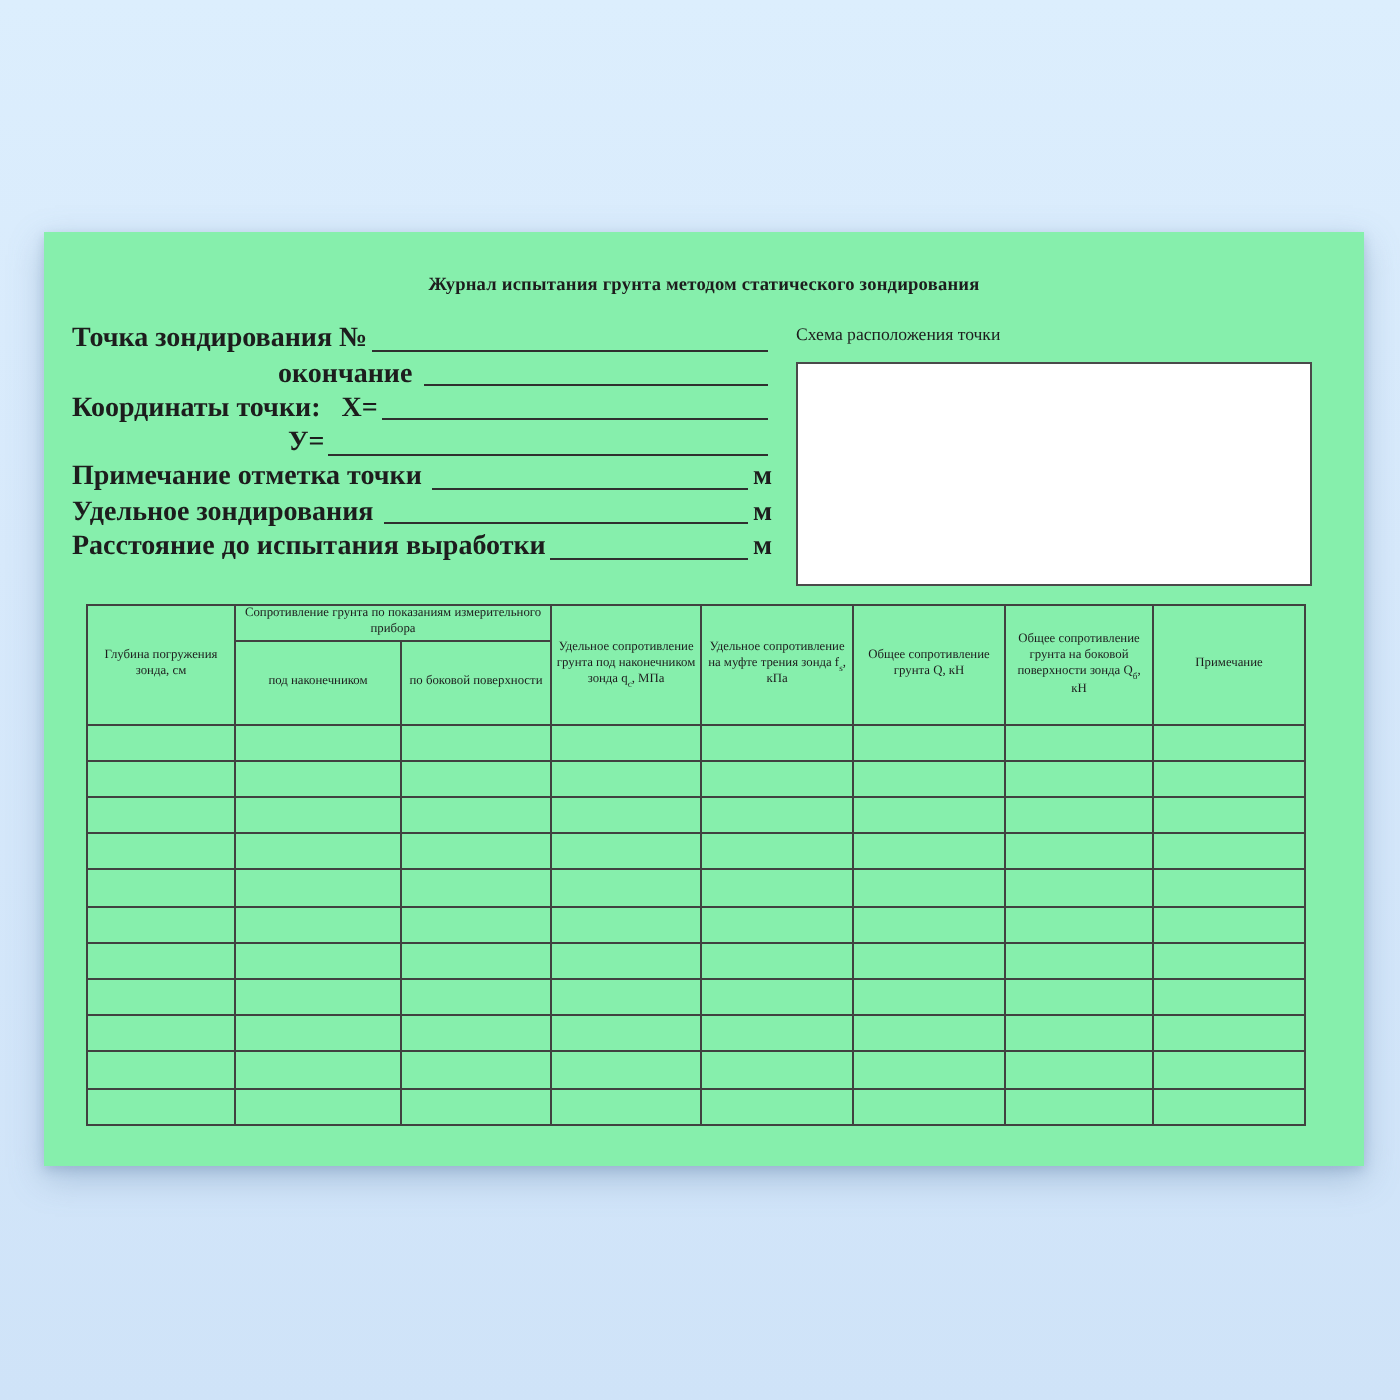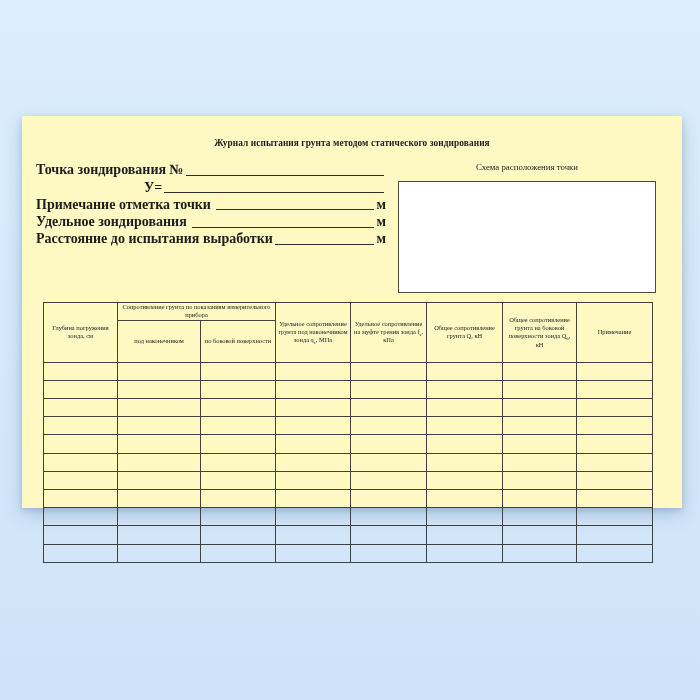--- a/index.html
+++ b/index.html
@@ -3,38 +3,38 @@
 <meta charset="utf-8">
 <style>
   html,body{margin:0;padding:0;}
   body{
     width:700px;height:700px;position:relative;overflow:hidden;
     background:linear-gradient(180deg,#dceefd 0%,#d7e9fb 40%,#cfe3f8 100%);
     font-family:"Liberation Serif","DejaVu Serif",serif;
     color:#1d1d1d;
   }
   .page{
-    position:absolute;left:22px;top:116px;width:660px;height:392px;
-    background:#fef9c3;
+    position:absolute;left:22px;top:116px;width:660px;height:467px;
+    background:#86efac;
     box-shadow:0 6px 16px rgba(108,140,176,.42),0 2px 5px rgba(108,140,176,.30);
   }
   .doc-title{
     position:absolute;top:22px;left:0;right:0;
     text-align:center;font-weight:bold;font-size:9.3px;letter-spacing:.1px;
   }
   
   .form{position:absolute;left:14px;top:45px;width:350px;font-size:14px;font-weight:bold;}
   .form-line{display:flex;align-items:flex-end;height:17.3px;}
   .flabel{white-space:pre;padding-right:2px;}
   .fill{flex:1;border-bottom:1px solid #2f2f2f;margin-bottom:2.5px;min-width:10px;}
   .funit{margin-left:2px;white-space:pre;}
   .indent-a{padding-left:103px;}
   .indent-b{padding-left:108px;}
   
-  .schema-title{position:absolute;left:376px;top:46px;width:258px;text-align:center;font-size:8.8px;}
+  .schema-title{position:absolute;left:376px;top:46px;width:258px;font-size:8.8px;}
   .schema-box{position:absolute;left:376px;top:65px;width:256px;height:110px;border:1px solid #4a4a4a;background:#fff;}
   
   .dtable{
     position:absolute;left:21px;top:186px;width:609px;
     border-collapse:collapse;table-layout:fixed;
     font-size:6.4px;line-height:1.3;
   }
   .dtable th,.dtable td{
     border:1px solid #414141;padding:0 2px;
     text-align:center;vertical-align:middle;font-weight:normal;
@@ -48,20 +48,30 @@
 </head>
 <body>
 
 <div class="page">
 
   <div class="doc-title">Журнал испытания грунта методом статического зондирования</div>
 
   <div class="form">
     <div class="form-line">
       <span class="flabel">Точка зондирования №</span>
+      <span class="fill"></span>
+      <span class="funit"></span>
+    </div>
+    <div class="form-line indent-a">
+      <span class="flabel">окончание </span>
+      <span class="fill"></span>
+      <span class="funit"></span>
+    </div>
+    <div class="form-line">
+      <span class="flabel">Координаты точки:   Х=</span>
       <span class="fill"></span>
       <span class="funit"></span>
     </div>
     <div class="form-line indent-b">
       <span class="flabel">У=</span>
       <span class="fill"></span>
       <span class="funit"></span>
     </div>
     <div class="form-line">
       <span class="flabel">Примечание отметка точки </span>

